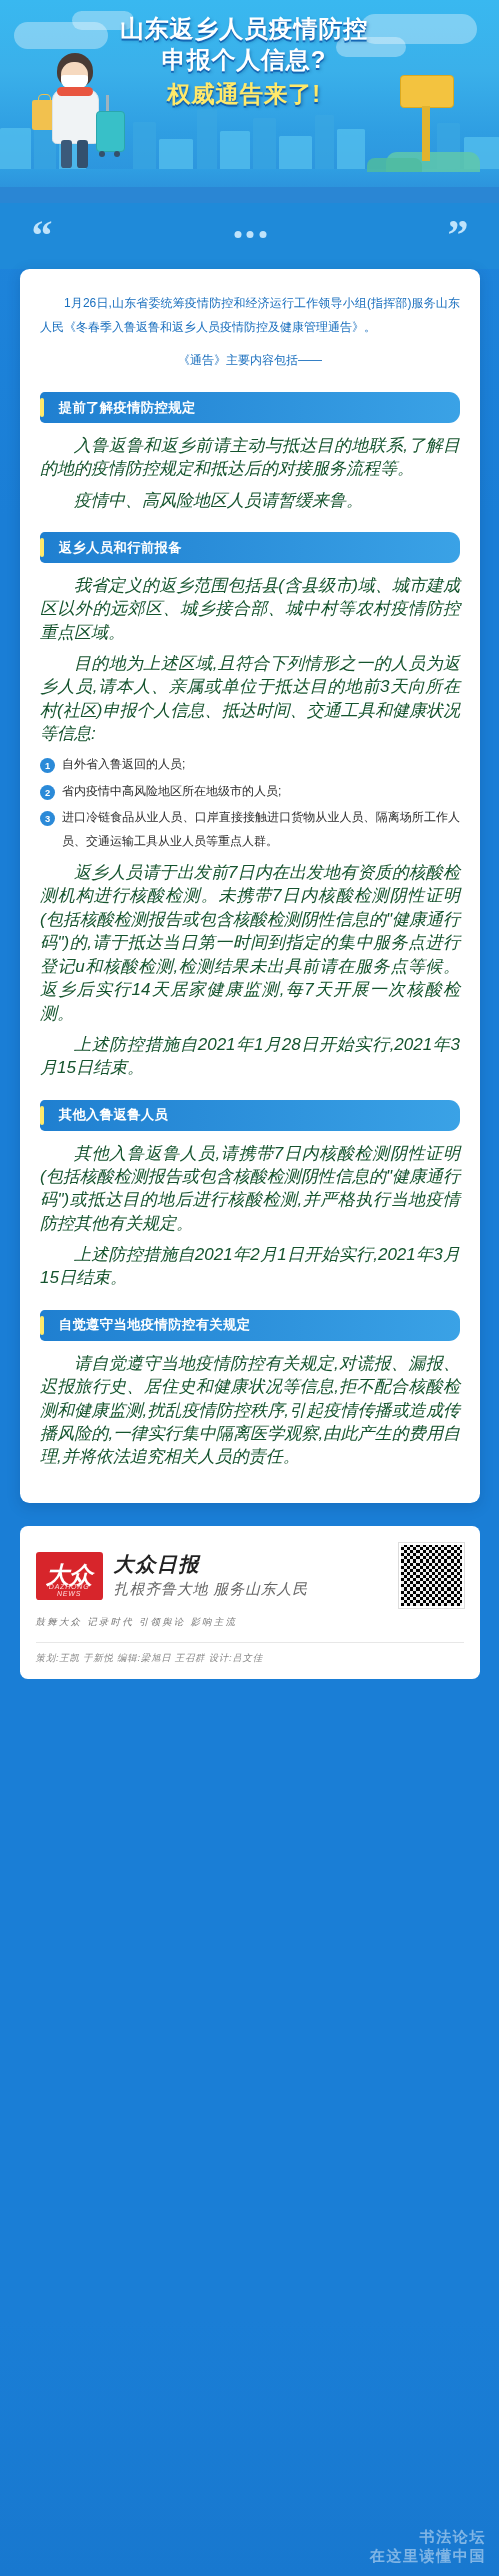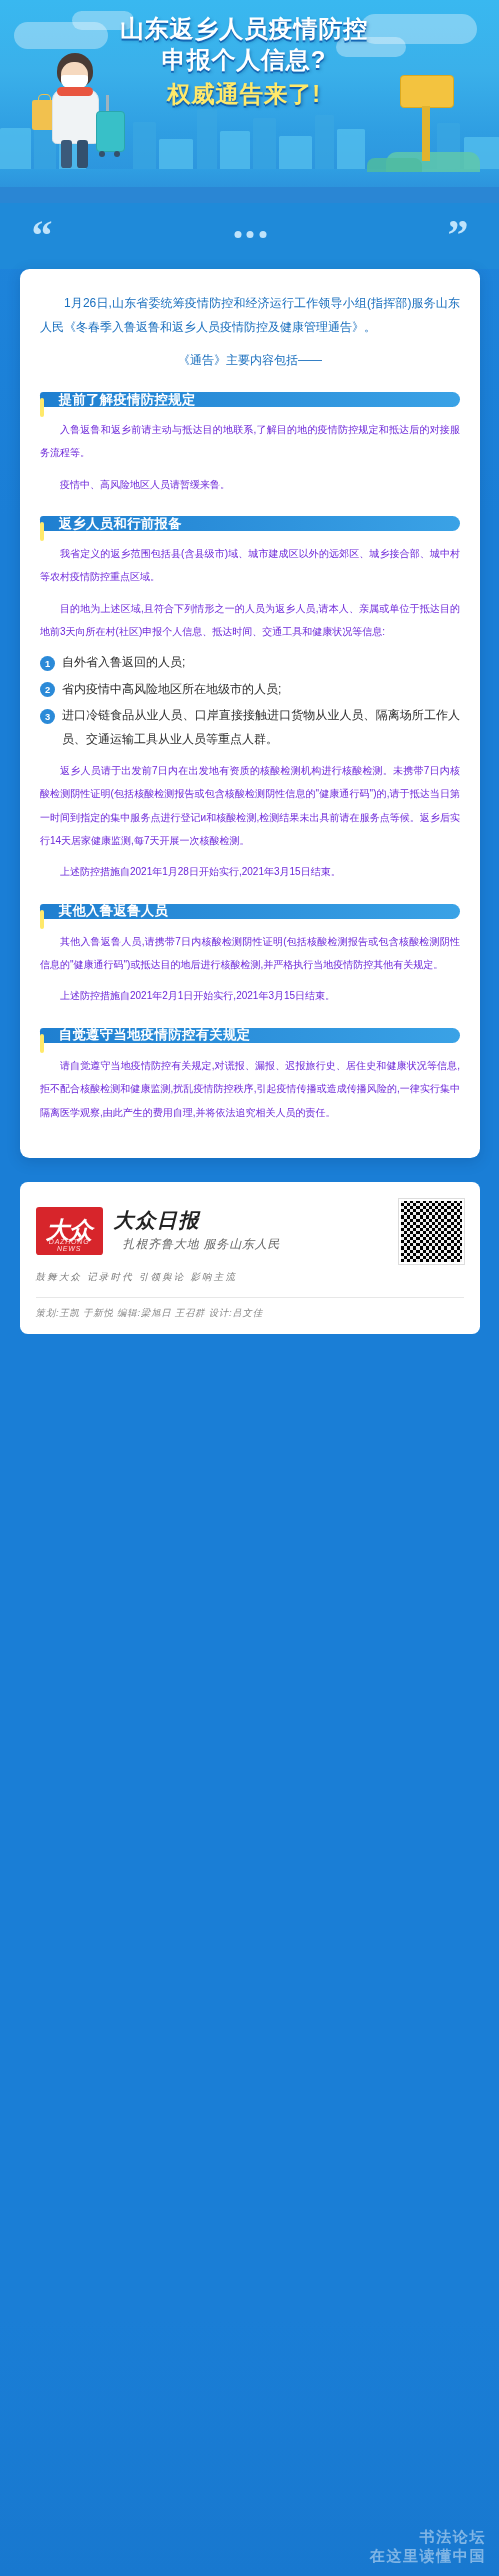--- a/index.html
+++ b/index.html
@@ -132,45 +132,46 @@
     text-indent:2em;
     text-align:justify;
   }
   .lead p.center{
     text-indent:0;
     text-align:center;
   }
 
   .section-head{
     margin:20px 0 11px 0;
-    height:15px;
+    height:31px;
     background:linear-gradient(90deg,#1f7fd0 0%,#3aa2e6 100%);
     border-radius:4.7px 11px 11px 4.7px;
     display:flex;
     align-items:center;
     padding-left:12.5px;
     position:relative;
   }
   .section-head:before{
     content:"";
     position:absolute;left:0;top:6.2px;
     width:3.9px;height:19px;background:#ffe96a;border-radius:2.3px;
   }
   .section-head span{
     color:#ffffff;font-size:13.3px;font-weight:bold;letter-spacing:0.4px;
     padding-left:6.2px;
   }
 
   .body p{
     margin:0 0 7.8px 0;
-    font-size:10px;
+    font-size:17px;
     line-height:23.4px;
-    color:#6d28d9;
+    color:#14532d;
     text-indent:2em;
     text-align:justify;
+    font-style:italic;
   }
   .numlist{margin:3.1px 0 7.8px 0;padding:0;list-style:none;}
   .numlist li{
     position:relative;
     padding-left:22px;
     font-size:12px;
     line-height:23.4px;
     color:#2d2d2d;
     margin-bottom:3.1px;
     text-align:justify;
@@ -201,21 +202,21 @@
   }
   .logo-badge .dz{
     color:#fff;font-size:23.4px;font-weight:bold;line-height:23.4px;
     font-family:"Liberation Serif",serif;
   }
   .logo-badge .sub{
     position:absolute;left:0;right:0;bottom:3.1px;text-align:center;
     color:#ffd9da;font-size:7px;letter-spacing:0.8px;
   }
   .logo-text .big{font-size:20px;font-weight:bold;color:#222;letter-spacing:1.6px;line-height:23.4px;}
-  .logo-text .small{font-size:12px;color:#666;letter-spacing:0.8px;margin-top:3.1px;margin-left:9px;}
+  .logo-text .small{font-size:15px;color:#666;letter-spacing:0.8px;margin-top:3.1px;}
   .qr{
     margin-left:auto;
     width:61px;height:61px;
     background:
       repeating-linear-gradient(0deg,#111 0 3.1px,#fff 3.1px 6.2px),
       repeating-linear-gradient(90deg,#111 0 3.1px,#fff 3.1px 6.2px);
     background-blend-mode:difference;
     border:2.3px solid #fff;
     outline:0.8px solid #ddd;
     flex:0 0 auto;

